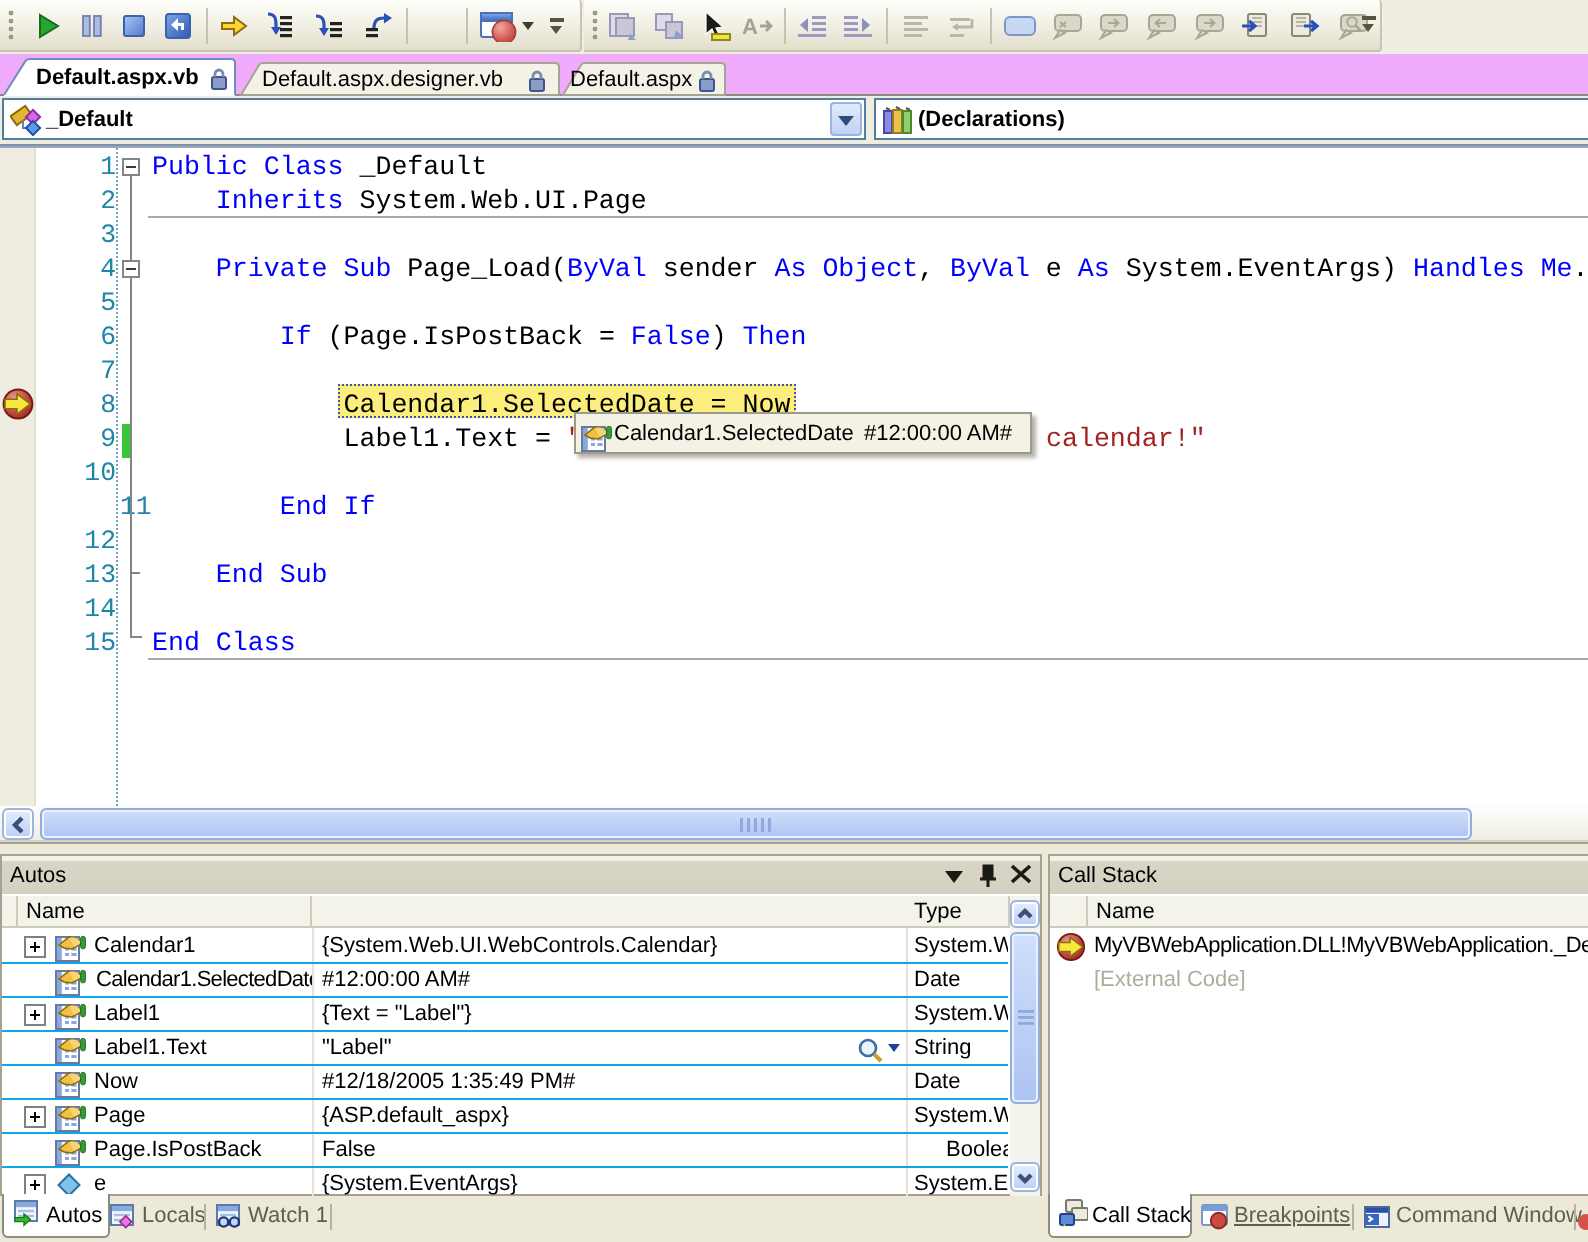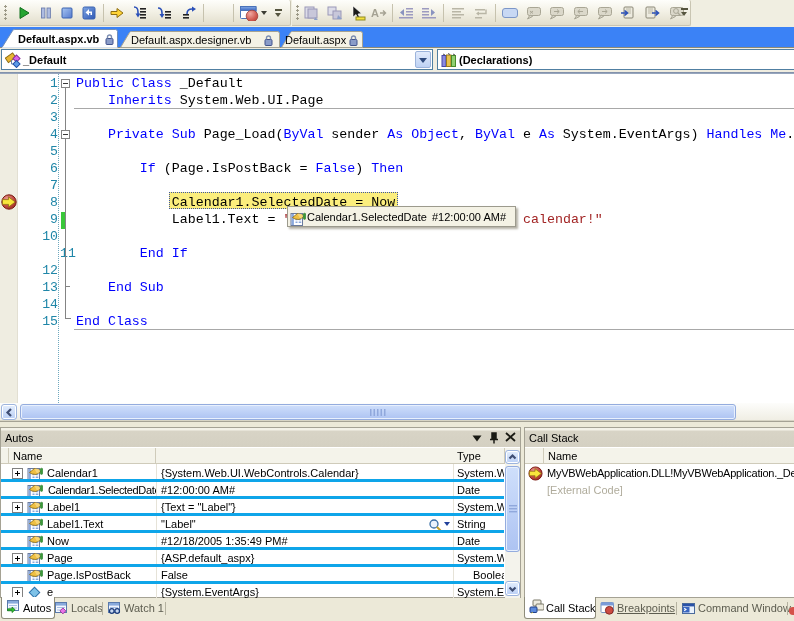--- a/index.html
+++ b/index.html
@@ -13,21 +13,21 @@
 .abs { position:absolute; }
 
 #toolbarband { left:0; top:0; width:794px; height:27px; background:#F0EEE1; }
 .tbar { position:absolute; top:0; height:26px; background:linear-gradient(#FEFEFB,#F3F1E6 45%,#E2DECC); border-right:1px solid #C9C5B2; border-bottom:1px solid #C9C5B2; border-radius:0 2px 2px 0; }
 .grip { position:absolute; top:5px; width:4px; height:16px;
   background-image:radial-gradient(circle at 1.5px 1.5px,#9C9987 1.2px,transparent 1.3px);
   background-size:4px 4px; }
 .tsep { position:absolute; top:4px; width:1px; height:18px; background:#C6C2AE; }
 .ticon { position:absolute; top:5px; width:16px; height:16px; }
 
-#tabstrip { left:0; top:27px; width:794px; height:21px; background:#3b82f6; }
+#tabstrip { left:0; top:27px; width:794px; height:21px; background:#f0abfc; }
 .dtlabel { position:absolute; white-space:nowrap; color:#000; }
 .locki { position:absolute; width:9px; height:11px; }
 
 #navbar { left:0; top:48px; width:794px; height:24px; background:#F0EDE0; }
 .combo { position:absolute; top:1px; height:21px; background:#fff; border:1px solid #507FA2; }
 .combo .ctext { position:absolute; left:21px; top:4px; font-weight:bold; white-space:nowrap; }
 .dropbtn { position:absolute; right:1px; top:1px; width:16px; height:17px;
   background:linear-gradient(#E2EBFC,#BED2F4); border:1px solid #9CB4DC; border-radius:2px; }
 .dropbtn:after { content:""; position:absolute; left:3px; top:6px; width:0; height:0;
   border-left:4px solid transparent; border-right:4px solid transparent; border-top:5px solid #2E4A7E; }
@@ -65,21 +65,21 @@
 .sbtn { position:absolute; background:linear-gradient(#E4EEFD,#BACFF5); border:1px solid #9DB4DD; border-radius:3px; box-shadow:inset 0 0 0 1px #fff; }
 .sthumb { position:absolute; background:linear-gradient(#CFDFFB,#ADC3F2); border:1px solid #94ACDE; border-radius:3px; box-shadow:inset 0 0 0 1px #E8F0FD; }
 #editorbot { left:0; top:421px; width:794px; height:6px; background:#ECE9D8; border-top:1px solid #A5A294; }
 
 .panel { position:absolute; top:427px; height:171px; background:#fff; border:1px solid #A5A294; }
 .ptitle { position:absolute; left:0; top:0; right:0; height:19px;
   background:linear-gradient(#F4F2E8 0, #F4F2E8 2px, #D8D4C6 3px, #D4D0C2 100%);
   padding:4px 0 0 4px; color:#000; }
 .gridhead { position:absolute; left:0; top:20px; right:0; height:16px; background:#F4F3EA; border-bottom:1px solid #CFCBBA; }
 .hcell { position:absolute; top:0; height:15px; border-right:1px solid #CFCBBA; padding:2px 0 0 4px; }
-.grow { position:absolute; height:17px; border-bottom:3px solid #0ea5e9; overflow:hidden; }
+.grow { position:absolute; height:17px; border-bottom:1px solid #0ea5e9; overflow:hidden; }
 .gcol { position:absolute; top:36px; width:1px; background:#E6E3D8; }
 .rowtext { position:absolute; top:2px; white-space:nowrap; }
 .namecl { width:108px; overflow:hidden; letter-spacing:-0.35px; }
 .picon { top:1px; width:16px; height:15px; }
 .plusbox { position:absolute; left:11px; top:3px; width:11px; height:11px; background:#fff; border:1px solid #808080; }
 .plusbox:before { content:""; position:absolute; left:2px; top:4px; width:5px; height:1px; background:#000; }
 .plusbox:after { content:""; position:absolute; left:4px; top:2px; width:1px; height:5px; background:#000; }
 
 #btabs { left:0; top:599px; width:794px; height:22px; background:#ECE9D8; }
 .btab { position:absolute; top:0; height:19px; white-space:nowrap; color:#5D5D50; padding:3px 6px 0 21px; }

